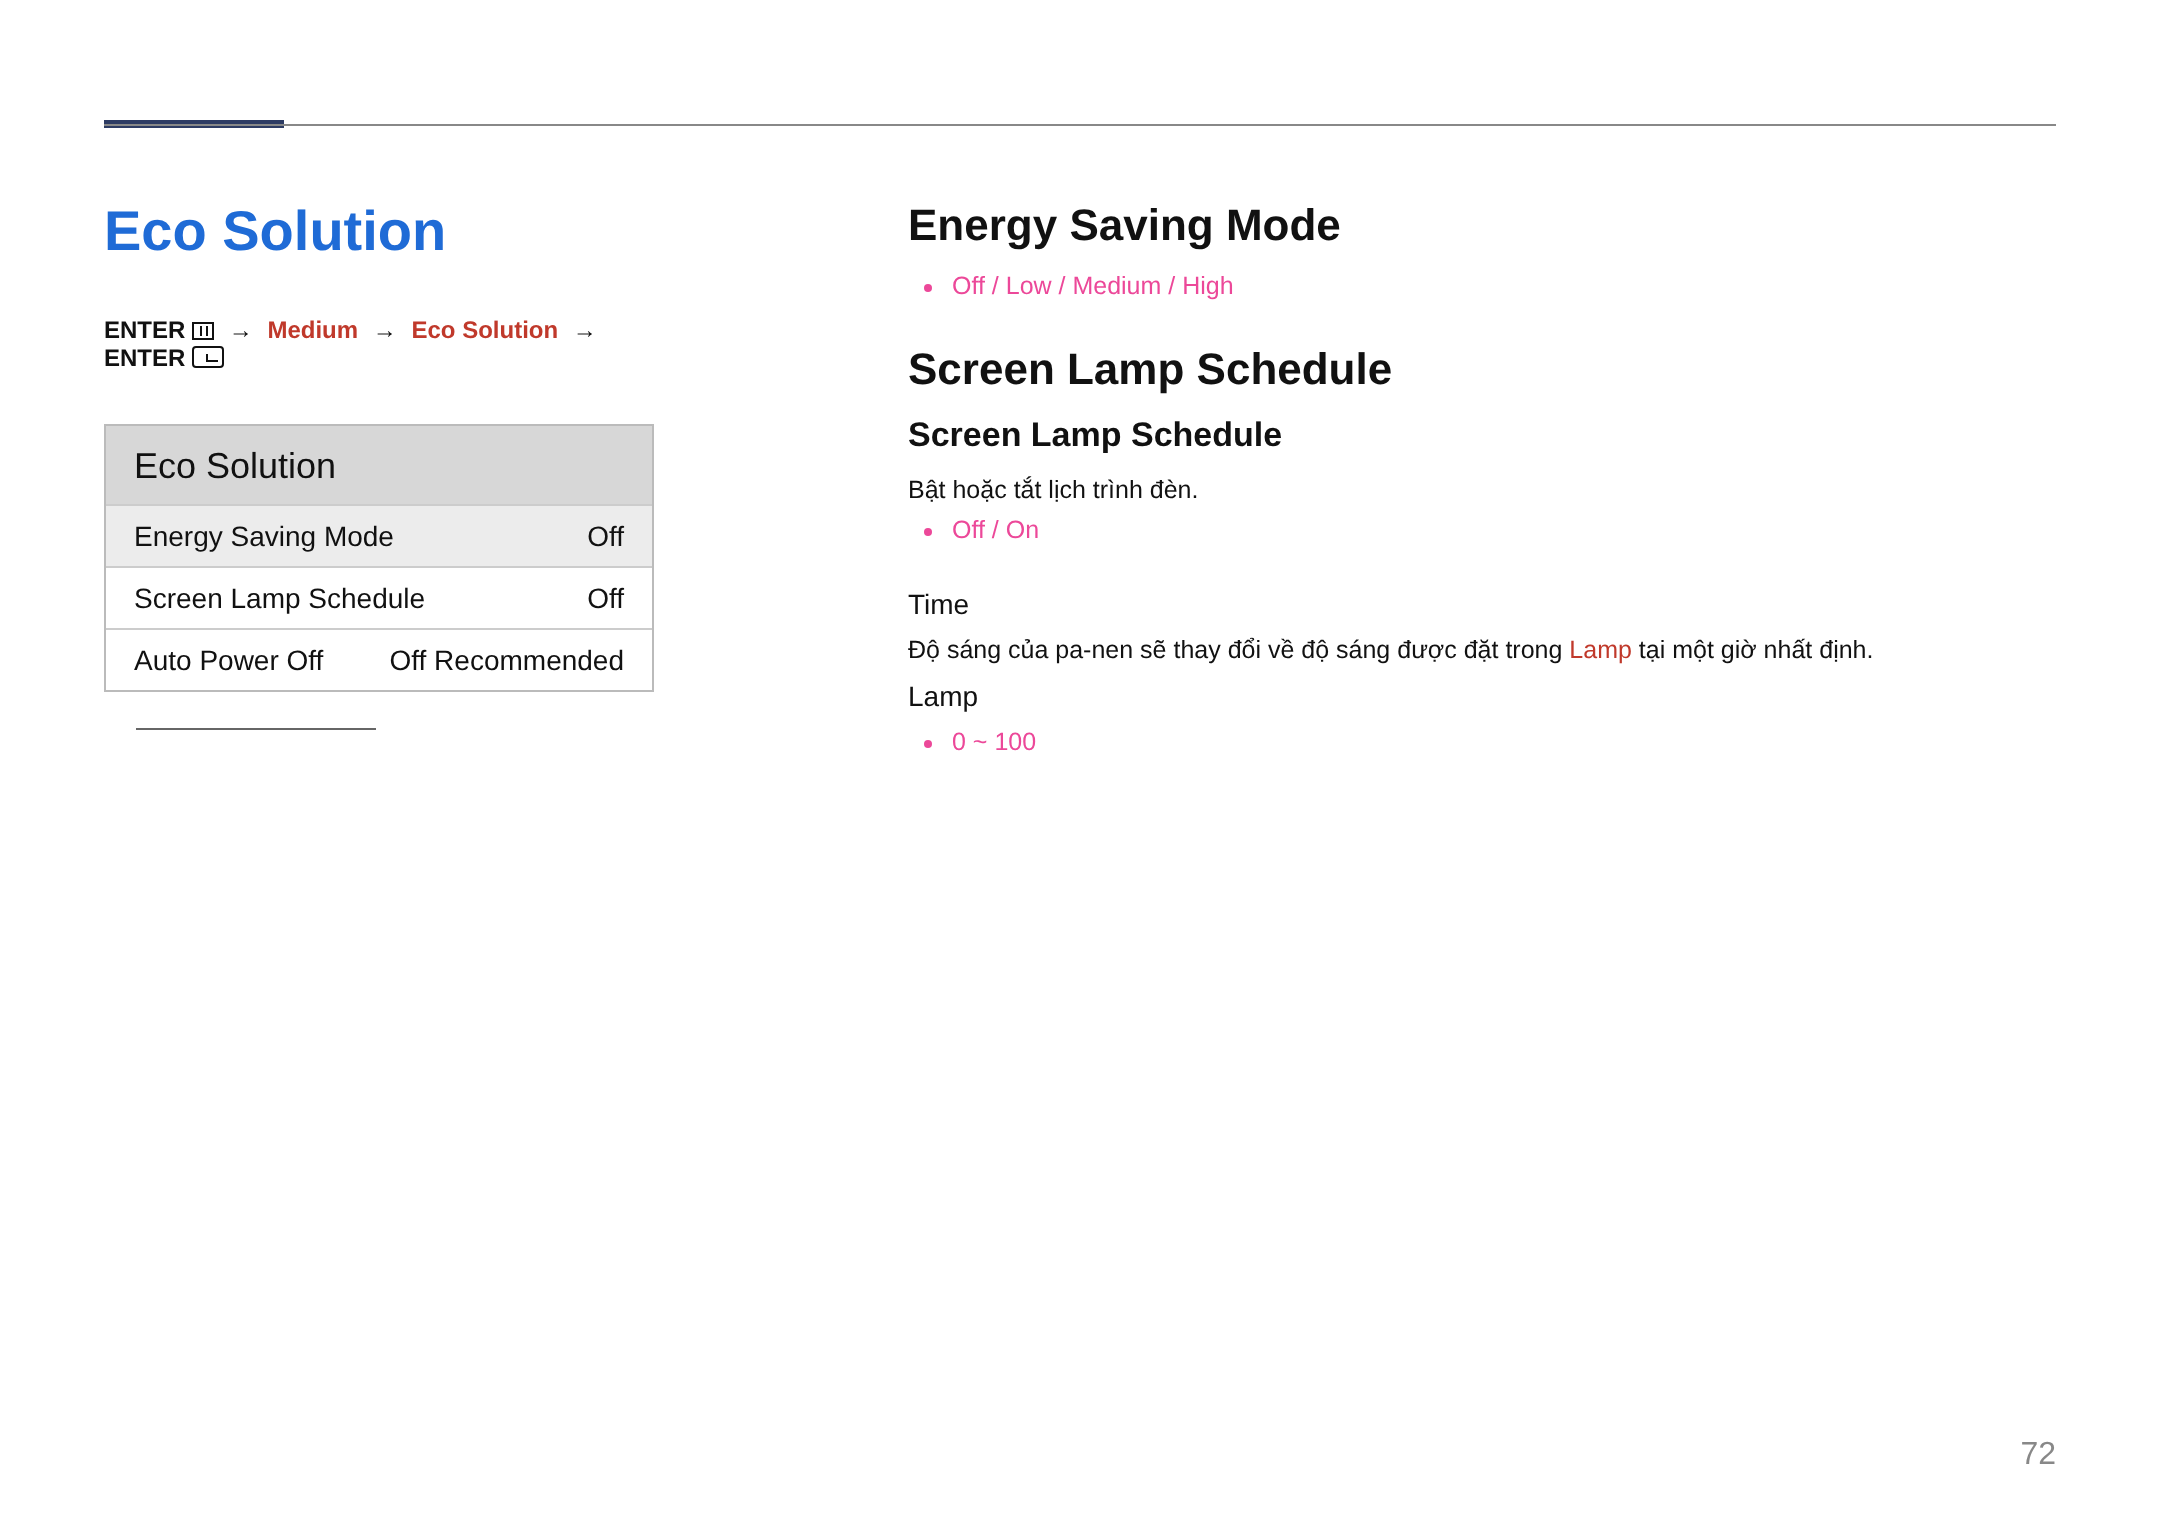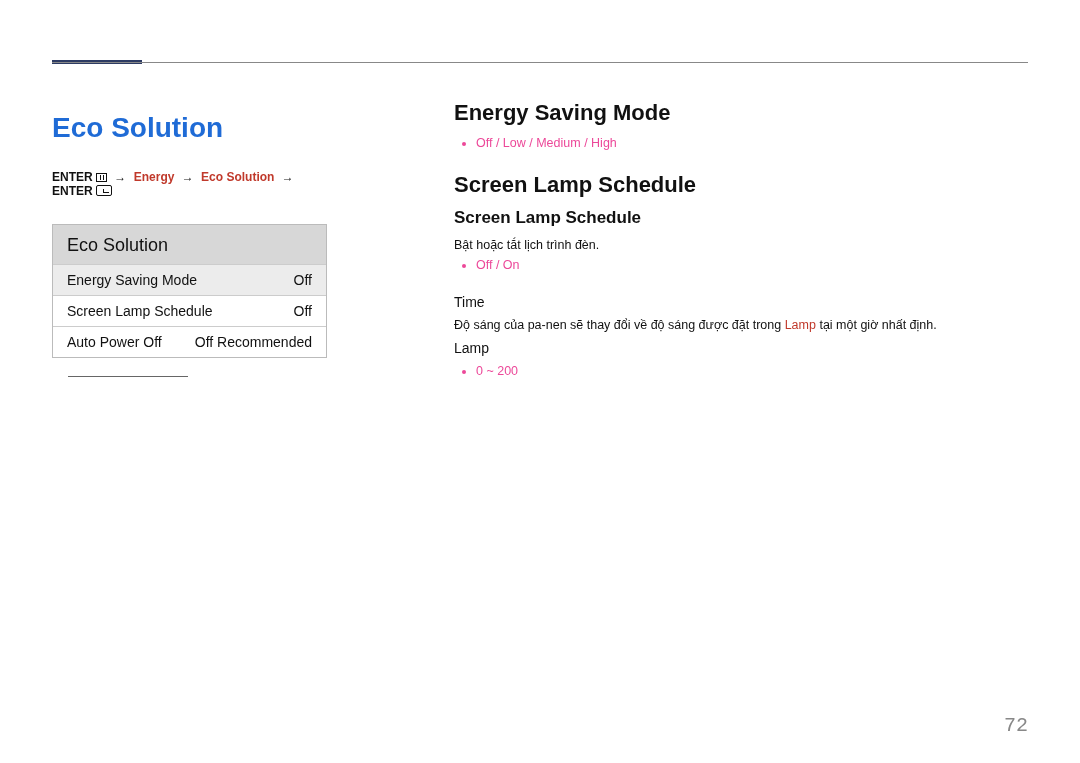--- a/index.html
+++ b/index.html
@@ -2,21 +2,21 @@
 <html><head>
 <meta charset="utf-8">
 <style>
   * { box-sizing: border-box; margin: 0; padding: 0; }
   html, body { width: 1080px; height: 763px; font-family: Arial, Helvetica, sans-serif; color: #111; }
   body { position: relative; background: #fff; }
 
   .top-bar { position: absolute; left: 52px; top: 60px; height: 4px; width: 90px; background: #2d3b63; }
   .top-rule { position: absolute; left: 52px; right: 52px; top: 62px; border-top: 1px solid #888; }
 
-  .left-col { position: absolute; left: 52px; top: 112px; width: 275px; }
+  .left-col { position: absolute; left: 52px; top: 100px; width: 275px; }
   .right-col { position: absolute; left: 454px; top: 100px; right: 52px; }
 
   h1.page-title { font-size: 28px; font-weight: 600; color: #1f6bd6; margin-bottom: 26px; }
   .breadcrumb { font-size: 12px; font-weight: 700; margin-bottom: 26px; }
   .breadcrumb .arrow { font-weight: 400; padding: 0 4px; }
   .breadcrumb .accent { color: #c0392b; }
   .crumb-icon { display: inline-block; width: 11px; height: 9px; border: 1px solid #111; vertical-align: -1px; position: relative; }
   .crumb-icon.menu::before,
   .crumb-icon.menu::after { content: ""; position: absolute; top: 1px; bottom: 1px; width: 1px; background: #111; }
   .crumb-icon.menu::before { left: 3px; }
@@ -34,36 +34,36 @@
   .note .pen-icon { font-style: normal; color: #555; margin-right: 6px; }
 
   h2.section { font-size: 22px; font-weight: 600; margin-bottom: 10px; }
   p.desc { font-size: 12.5px; margin-bottom: 6px; }
   ul.opts { list-style: disc; padding-left: 22px; margin-bottom: 22px; }
   ul.opts li { font-size: 12.5px; color: #ec4899; }
   h3.sub { font-size: 17px; font-weight: 600; margin: 4px 0 10px; }
   h4.sub2 { font-size: 14px; font-weight: 400; margin: 8px 0 8px; }
   .inline-accent { color: #c0392b; }
 
-  .page-number { position: absolute; right: 52px; bottom: 26px; font-size: 20px; color: #888; font-family: Liberation Mono, monospace; text-align: center; }
+  .page-number { position: absolute; right: 52px; bottom: 26px; font-size: 16px; color: #888; font-family: Liberation Sans, sans-serif; text-align: center; }
 </style>
 </head>
 <body>
 
 <div class="top-bar"></div>
 <div class="top-rule"></div>
 
 <div class="left-col">
   <h1 class="page-title">Eco Solution</h1>
 
   <div class="breadcrumb">
     <span>ENTER</span>
     <span class="crumb-icon menu"></span>
     <span class="arrow">→</span>
-    <span class="accent">Energy</span>
+    <span class="accent">Medium</span>
     <span class="arrow">→</span>
     <span class="accent">Eco Solution</span>
     <span class="arrow">→</span>
     <span>ENTER</span>
     <span class="crumb-icon enter"></span>
   </div>
 
   <div class="panel">
     <div class="panel-header">Eco Solution</div>
     <div class="panel-row active">
@@ -96,17 +96,17 @@
       <li>Off / On</li>
     </ul>
 
   <h4 class="sub2">Time</h4>
   <p class="desc">
     <span>Độ sáng của pa-nen sẽ thay đổi về độ sáng được đặt trong </span><span class="inline-accent">Lamp</span><span> tại một giờ nhất định.</span>
   </p>
 
   <h4 class="sub2">Lamp</h4>
   <ul class="opts">
-      <li>0 ~ 200</li>
+      <li>0 ~ 100</li>
     </ul>
 </div>
 
 <div class="page-number">72</div>
 
 </body></html>

